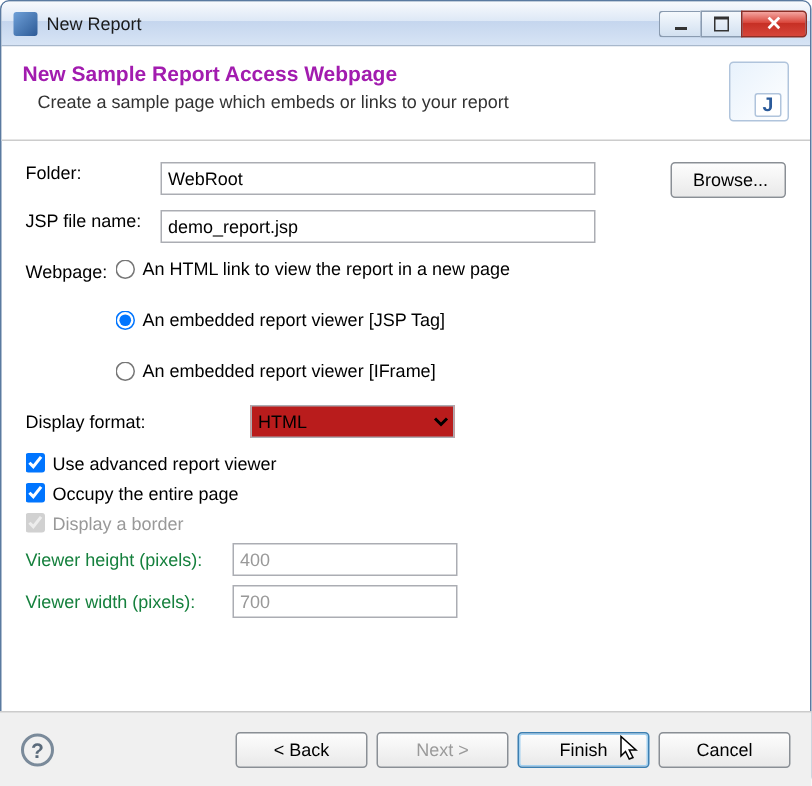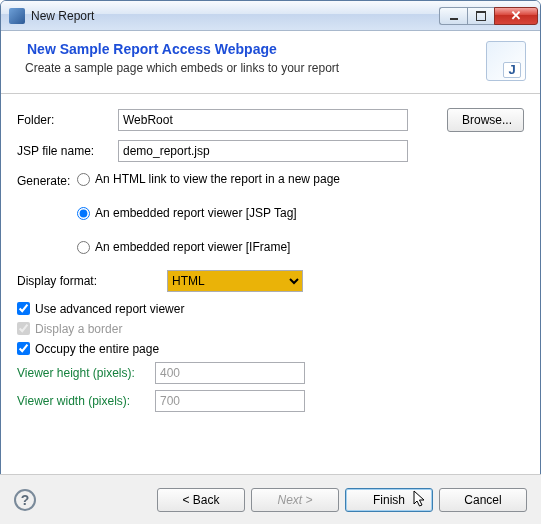--- a/index.html
+++ b/index.html
@@ -61,24 +61,24 @@
 
   .header-area {
     background:#fff;
     padding: 10px 14px 12px 14px;
     border-bottom: 1px solid #ccc;
     display:flex;
     align-items:flex-start;
   }
   .header-text { flex:1; }
   .header-text h1 {
-    margin:0 0 4px 12px;
+    margin:0 0 4px 0;
     font-size:14px;
     font-weight:bold;
-    color:#1d4ed8;
+    color:#a21caf;
   }
   .header-text p {
     margin:0 0 0 10px;
     color:#333;
   }
   .header-icon {
     width:40px;height:40px;
     background: linear-gradient(135deg,#e8f2fc,#fff);
     border:1px solid #b0c4dc;
     border-radius:3px;
@@ -96,21 +96,21 @@
     width:16px;height:14px;
     line-height:14px;
     text-align:center;
     border-radius:2px;
   }
 
   .content {
     padding: 14px 16px 8px 16px;
     color:#000;
   }
-  .row { display:flex; align-items:center; margin-bottom:8px;gap:11px; }
+  .row { display:flex; margin-bottom:8px; }
   .row .lbl { width: 90px; }
   input[type=text] {
     height:22px;
     border:1px solid #abadb3;
     padding: 2px 4px;
     font-family:inherit;
     font-size:12px;
   }
   .folder-input { width: 290px; }
   .jsp-input { width: 290px; }
@@ -130,21 +130,21 @@
   .gen-lbl { width:60px; padding-top:2px;}
   .radio-stack { display:flex; flex-direction:column; gap:20px;}
   .radio-row { display:flex; align-items:center; gap:5px;}
   input[type=radio],input[type=checkbox]{ margin:0;}
 
   .display-row { margin-top:16px; display:flex; align-items:center; gap:10px;}
   .display-row .lbl2 { width:140px;}
   select {
     width:136px; height:22px;
     border:1px solid #abadb3;
-    background:#eab308;
+    background:#b91c1c;
     font-family:inherit;font-size:12px;
   }
 
   .check-stack { margin-top:10px; display:flex; flex-direction:column; gap:6px;}
   .check-row { display:flex; align-items:flex-start; gap:5px;}
   .disabled { color:#999; }
 
   .dim-row { display:flex; align-items:center; margin-top:6px; gap:6px;}
   .dim-row .dlbl { width:132px; color:#15803d;}
   .dim-input { width:150px; background:#fff; color:#999; border-color:#c0c3c8;}
@@ -163,21 +163,21 @@
     width:22px;height:22px;
     border:2px solid #7a8a9a;
     border-radius:50%;
     display:flex;align-items:center;justify-content:center;
     color:#5a6a7a;
     font-weight:bold;
     font-size:14px;
   }
   .footer-btns { margin-left:auto; display:flex; gap:6px;}
   .footer-btns .btn { width:88px;}
-  .btn.disabled { color:#9a9a9a; cursor:default;font-style:italic;}
+  .btn.disabled { color:#9a9a9a; cursor:default;}
   .btn.primary { border-color:#3c7fb1; box-shadow: inset 0 0 0 1px #a2d0f0;}
   .cursor {
     position:absolute;
     pointer-events:none;
     width:14px;height:20px;
   }
 </style>
 </head>
 <body>
 
@@ -206,21 +206,21 @@
     <input type="text" class="folder-input" value="WebRoot" style="">
     <button class="btn browse-btn">Browse...</button>
   </div>
 
   <div class="row">
     <span class="lbl">JSP file name:</span>
     <input type="text" class="jsp-input" value="demo_report.jsp" style="">
   </div>
 
   <div class="gen-section">
-    <span class="gen-lbl">Generate:</span>
+    <span class="gen-lbl">Webpage:</span>
     <div class="radio-stack">
       <label class="radio-row">
         <input type="radio" name="gen" style="">
         <span>An HTML link to view the report in a new page</span>
       </label>
       <label class="radio-row">
         <input type="radio" name="gen" checked="" style="">
         <span>An embedded report viewer [JSP Tag]</span>
       </label>
       <label class="radio-row">
@@ -235,27 +235,27 @@
     <select>
       <option>HTML</option>
     </select>
   </div>
 
   <div class="check-stack">
     <label class="check-row">
       <input type="checkbox" checked="" style="">
       <span>Use advanced report viewer</span>
     </label>
+    <label class="check-row">
+      <input type="checkbox" checked="" style="">
+      <span>Occupy the entire page</span>
+    </label>
     <label class="check-row disabled">
       <input type="checkbox" checked="" disabled="" style="">
       <span>Display a border</span>
-    </label>
-    <label class="check-row">
-      <input type="checkbox" checked="" style="">
-      <span>Occupy the entire page</span>
     </label>
   </div>
 
   <div class="dim-row">
     <span class="dlbl">Viewer height (pixels):</span>
     <input type="text" class="dim-input" disabled="" value="400" style="">
   </div>
   <div class="dim-row">
     <span class="dlbl">Viewer width (pixels):</span>
     <input type="text" class="dim-input" disabled="" value="700" style="">

